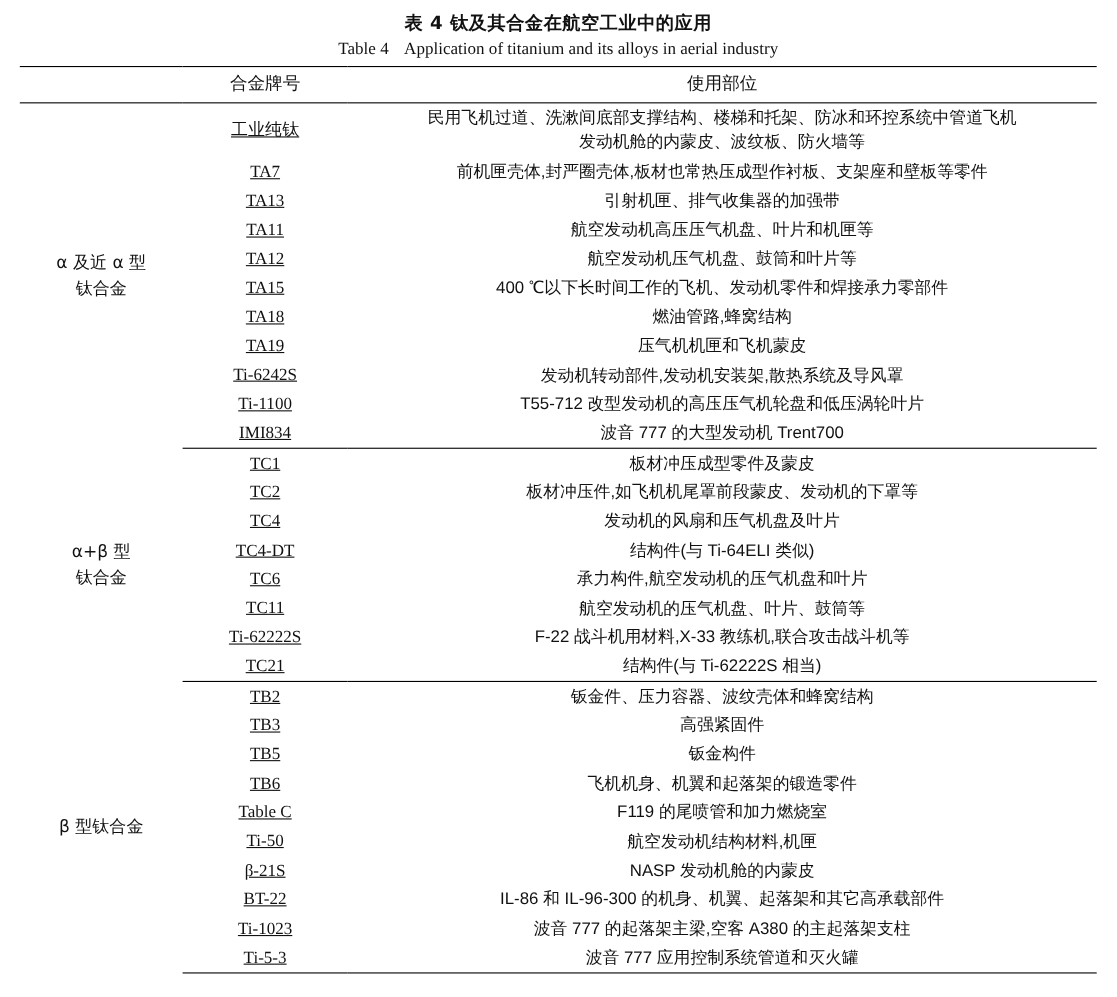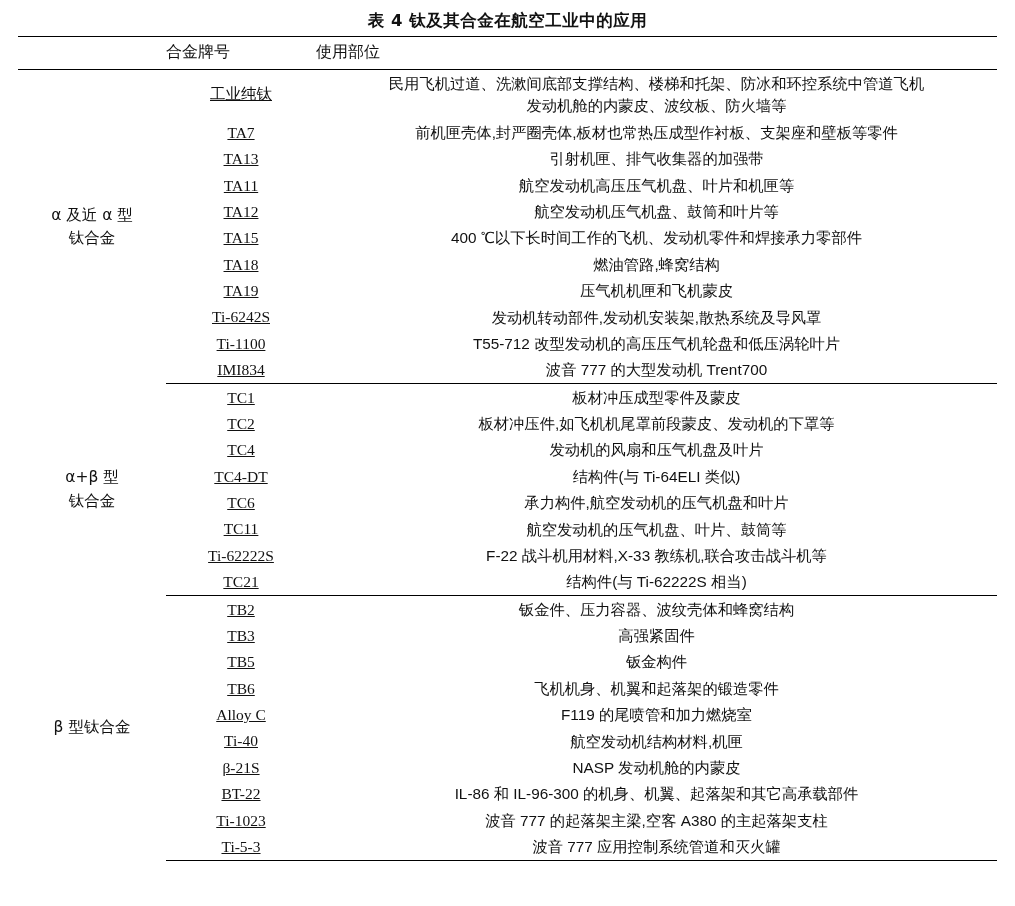--- a/index.html
+++ b/index.html
@@ -45,21 +45,21 @@
   }
   table.tbl col.c-group { width: 148px; }
   table.tbl col.c-grade { width: 150px; }
   table.tbl col.c-use   { width: 681px; }
 
   thead th {
     font-weight: normal;
     font-size: 16px;
     font-family: "DejaVu Sans", "Liberation Sans", sans-serif;
     padding: 5px 0 6px 0;
-    text-align: left;
+    text-align: center;
     border-bottom: 1.1px solid #000;
   }
   thead tr.head-row th { border-top: 1.6px solid #000; }
 
   tbody td {
     font-size: 15.5px;
     padding: 2.5px 4px;
     text-align: center;
     vertical-align: middle;
     line-height: 1.38;
@@ -84,20 +84,23 @@
   tr.sect-end td { border-bottom: 1.1px solid #000; }
   tr.last-row td { border-bottom: 1.6px solid #000; }
   .two-line { line-height: 1.45; }
 </style>
 </head>
 <body>
 
 <div class="page">
 
   <div class="title-cn">表 4   钛及其合金在航空工业中的应用</div>
+  <div class="title-en">
+    <span class="tnum">Table 4</span><span>Application of titanium and its alloys in aerial industry</span>
+  </div>
 
   <table class="tbl">
     <colgroup>
       <col class="c-group">
       <col class="c-grade">
       <col class="c-use">
     </colgroup>
     <thead>
       <tr class="head-row">
         <th></th>
@@ -213,25 +216,25 @@
       </tr>
       <tr>
         <td class="grade">TB5</td>
         <td class="use">钣金构件</td>
       </tr>
       <tr>
         <td class="grade">TB6</td>
         <td class="use">飞机机身、机翼和起落架的锻造零件</td>
       </tr>
       <tr>
-        <td class="grade">Alloy C</td>
+        <td class="grade">Table C</td>
         <td class="use">F119 的尾喷管和加力燃烧室</td>
       </tr>
       <tr>
-        <td class="grade">Ti-40</td>
+        <td class="grade">Ti-50</td>
         <td class="use">航空发动机结构材料,机匣</td>
       </tr>
       <tr>
         <td class="grade">β-21S</td>
         <td class="use">NASP 发动机舱的内蒙皮</td>
       </tr>
       <tr>
         <td class="grade">BT-22</td>
         <td class="use">IL-86 和 IL-96-300 的机身、机翼、起落架和其它高承载部件</td>
       </tr>

